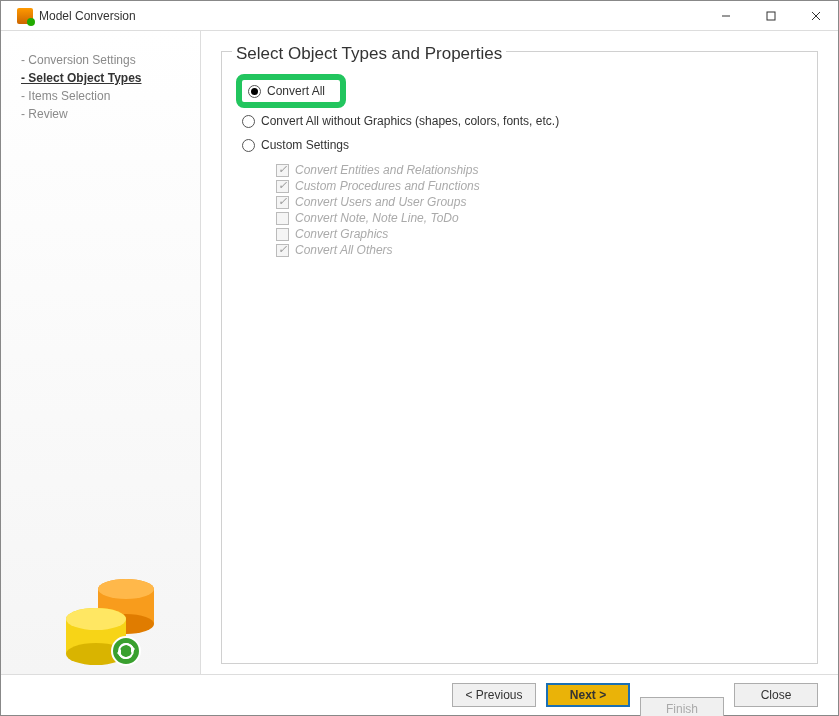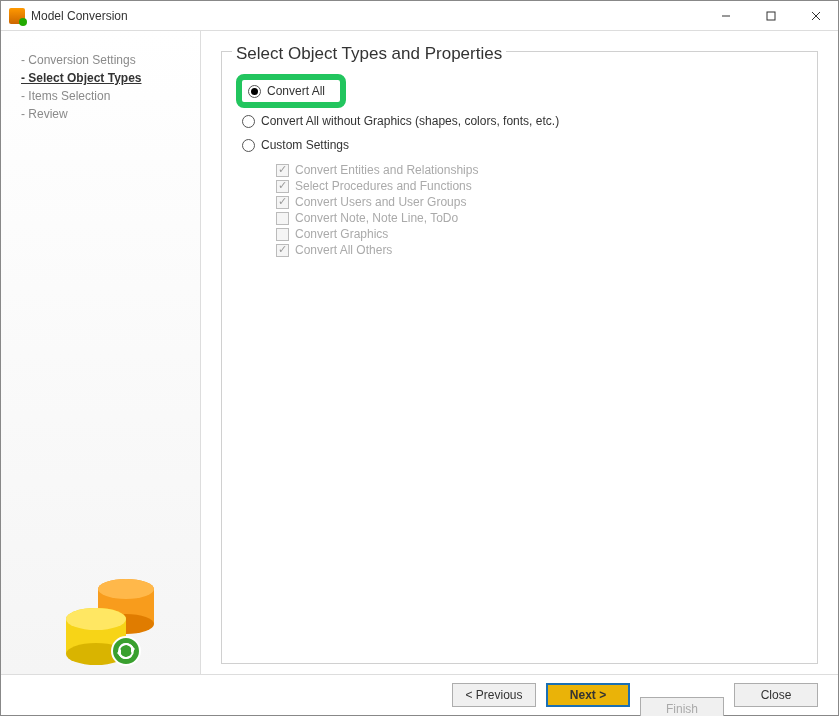--- a/index.html
+++ b/index.html
@@ -18,21 +18,21 @@
     display: flex;
     flex-direction: column;
     position: relative;
   }
   .titlebar {
     height: 30px;
     background: #ffffff;
     display: flex;
     align-items: center;
     border-bottom: 1px solid #ddd;
-    padding-left: 8px;
+    padding-left: 16px;
   }
   .titlebar .app-icon {
     width: 16px;
     height: 16px;
     margin-right: 6px;
     position: relative;
     background: linear-gradient(#f90, #c60);
     border-radius: 2px;
   }
   .titlebar .app-icon::after{
@@ -151,20 +151,21 @@
   .sub-checks {
     margin-left: 40px;
     margin-top: 6px;
   }
   .check-row {
     display: flex;
     align-items: center;
     font-size: 12px;
     color: #aaa;
     padding: 1px 0;
+    font-style: italic;
   }
   .checkbox {
     width: 13px;
     height: 13px;
     border: 1px solid #bbb;
     margin-right: 6px;
     background: #f5f5f5;
     position: relative;
     flex-shrink: 0;
   }
@@ -315,21 +316,21 @@
           <span>Custom Settings</span>
         </div>
 
         <div class="sub-checks">
           <div class="check-row">
             <span class="checkbox checked"></span>
             <span>Convert Entities and Relationships</span>
           </div>
           <div class="check-row">
             <span class="checkbox checked"></span>
-            <span>Select Procedures and Functions</span>
+            <span>Custom Procedures and Functions</span>
           </div>
           <div class="check-row">
             <span class="checkbox checked"></span>
             <span>Convert Users and User Groups</span>
           </div>
           <div class="check-row">
             <span class="checkbox"></span>
             <span>Convert Note, Note Line, ToDo</span>
           </div>
           <div class="check-row">

